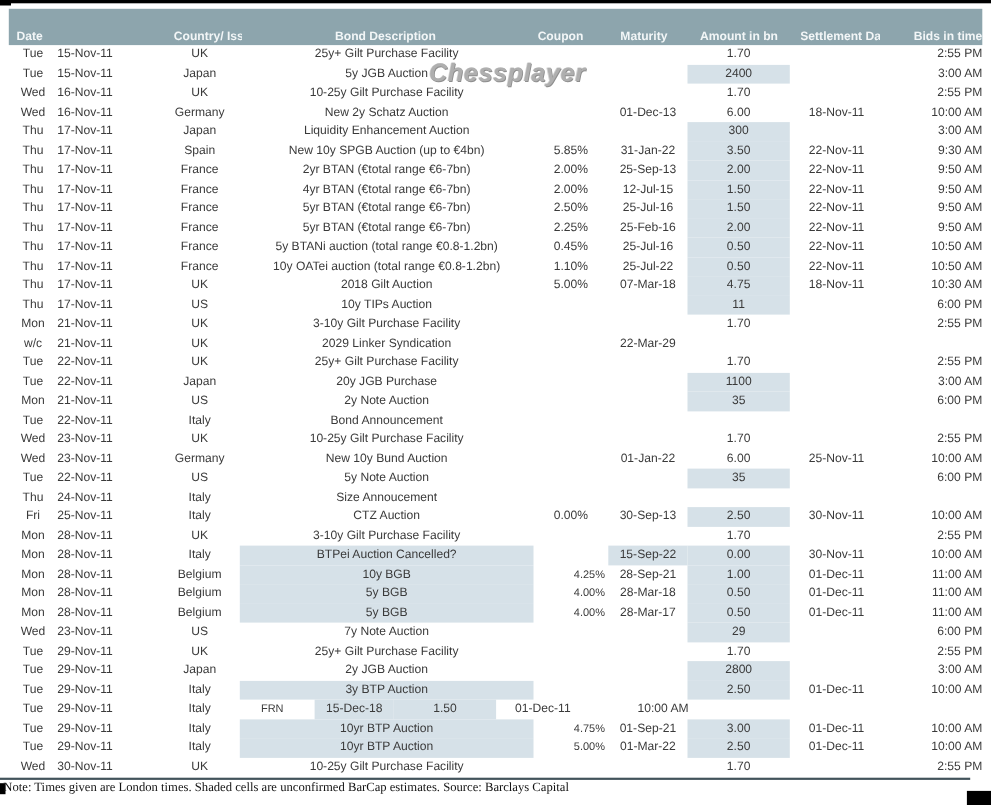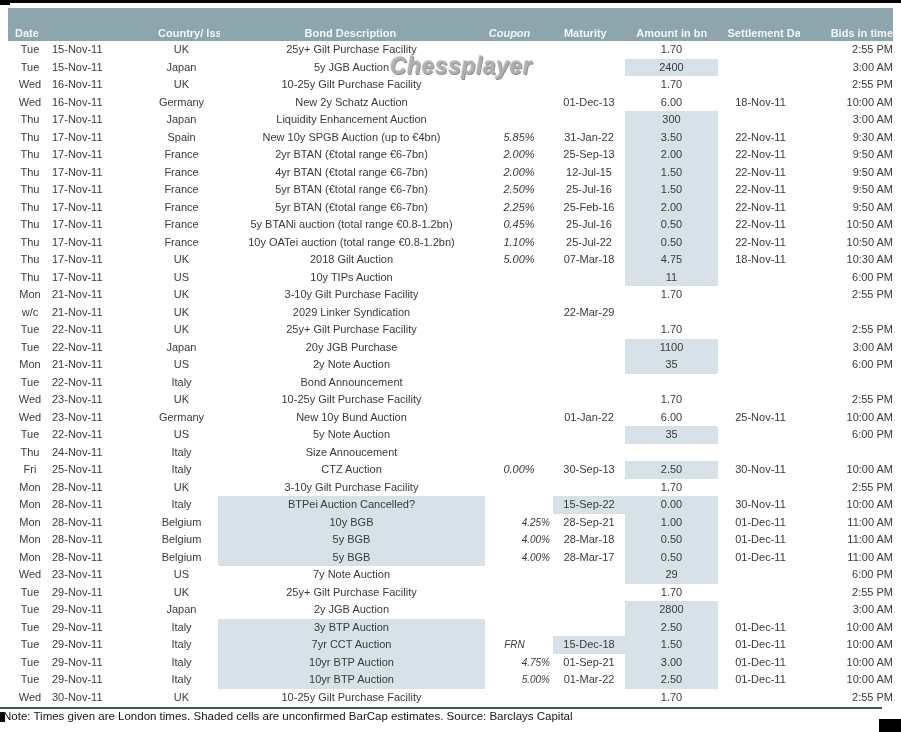--- a/index.html
+++ b/index.html
@@ -18,37 +18,37 @@
   .hc{
     font-weight:bold;font-size:11px;color:#F2F6F7;
     padding-bottom:2px;white-space:nowrap;overflow:hidden;
   }
   .tr{display:flex;height:17.5px;line-height:17.6px;font-size:11px;color:#3A3A3A;}
   .td{white-space:nowrap;overflow:hidden;}
   .c0{width:44px;text-align:center;}
   .c1{width:93px;text-align:left;}
   .c2{width:73px;text-align:center;}
   .c3{width:267px;text-align:center;}
-  .c4{width:68px;text-align:center;box-sizing:border-box;font-style:italic;}
+  .c4{width:68px;text-align:center;box-sizing:border-box;}
   .c5{width:72px;text-align:center;}
   .c6{width:93px;text-align:center;}
   .c7{width:85px;text-align:center;}
   .c8{width:90px;text-align:right;box-sizing:border-box;}
   .hc.c0{text-align:left;padding-left:7px;box-sizing:border-box;}
   .shaded{background:var(--shade,#D6E1E8);}
   .big{font-size:10px;text-align:right;padding-right:3px;}
   .frn{text-align:center;padding-left:3px;padding-right:12px;}
   #watermark{
     position:absolute;left:390px;top:53px;
     font-size:23px;font-weight:bold;font-style:italic;
     color:#AFAFAF;letter-spacing:0.5px;
     text-shadow:0.7px 0.7px 0 #8E8E8E, -0.7px -0.7px 0 #D2D2D2;
   }
   #rule{position:absolute;left:0;top:707px;width:882px;height:0;border-top:2px solid #42535B;}
-  #note{position:absolute;left:3px;top:710px;font-size:11.5px;color:#141414;white-space:nowrap;}
+  #note{position:absolute;left:3px;top:710px;font-size:11.5px;color:#141414;white-space:nowrap;font-family:Liberation Serif, serif;}
 </style>
 </head>
 <body>
 
 <div class="artifact" style="left:0;top:0;width:901px;height:3px;"></div>
 <div class="artifact" style="left:0;top:0;width:10px;height:5px;"></div>
 <div class="artifact" style="left:0;top:712px;width:5px;height:10px;"></div>
 <div class="artifact" style="left:879px;top:719px;width:22px;height:13px;"></div>
 
 <div id="table">
@@ -435,21 +435,20 @@
         <div class="td c4"></div>
         <div class="td c5"></div>
         <div class="td c6 shaded">2.50</div>
         <div class="td c7">01-Dec-11</div>
         <div class="td c8">10:00 AM</div>
       </div>
       <div class="tr">
         <div class="td c0">Tue</div>
         <div class="td c1">29-Nov-11</div>
         <div class="td c2">Italy</div>
-        <div class="td c3 shaded">7yr CCT Auction</div>
         <div class="td c4 big frn">FRN</div>
         <div class="td c5 shaded">15-Dec-18</div>
         <div class="td c6 shaded">1.50</div>
         <div class="td c7">01-Dec-11</div>
         <div class="td c8">10:00 AM</div>
       </div>
       <div class="tr">
         <div class="td c0">Tue</div>
         <div class="td c1">29-Nov-11</div>
         <div class="td c2">Italy</div>

